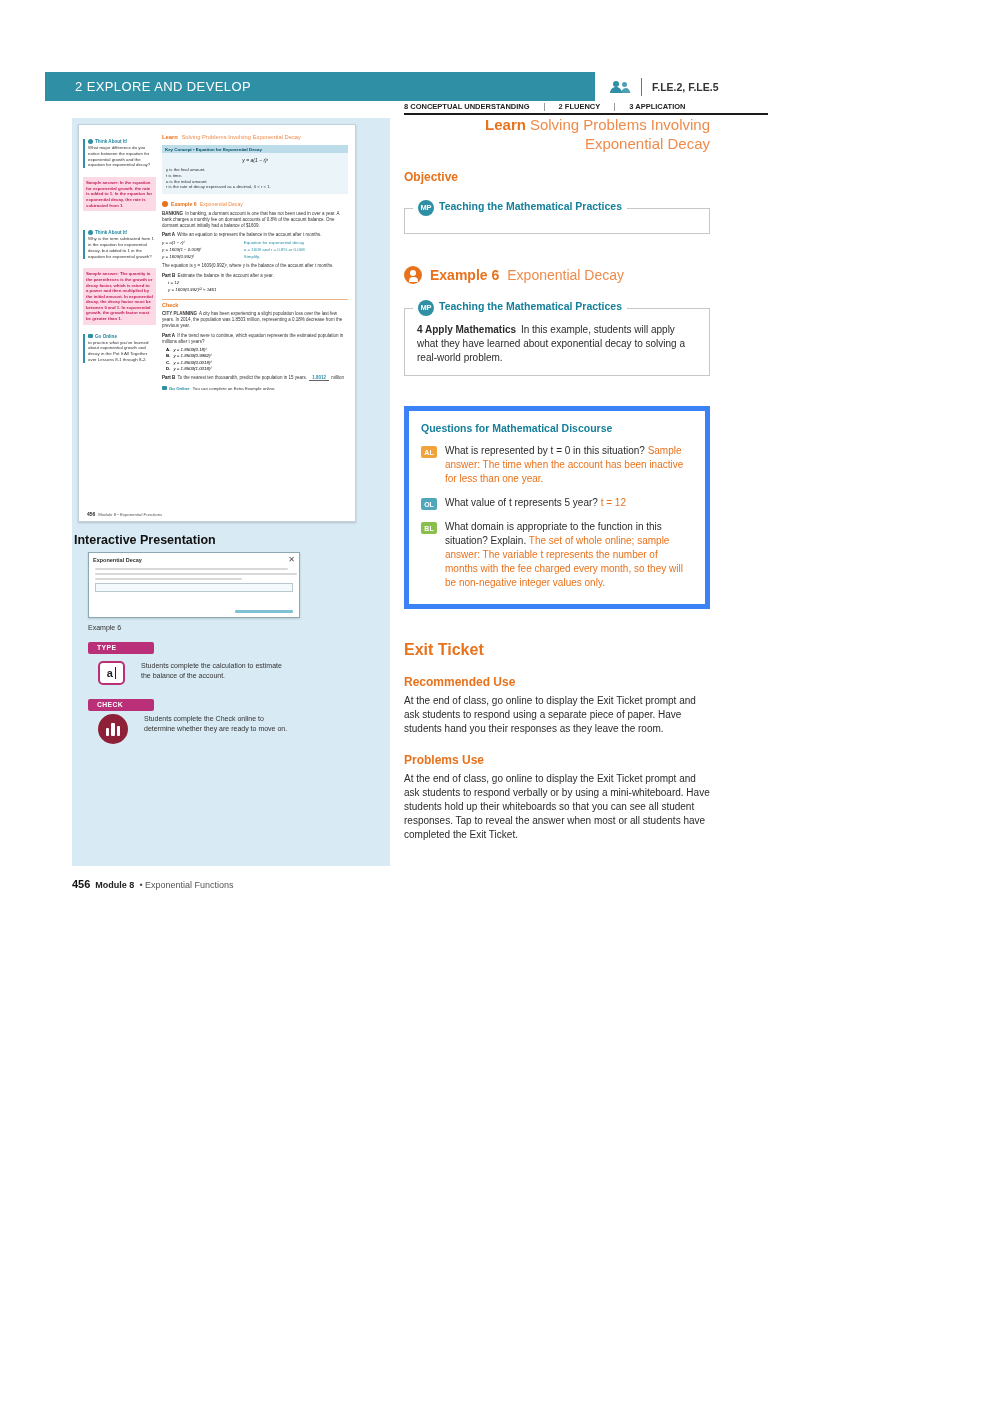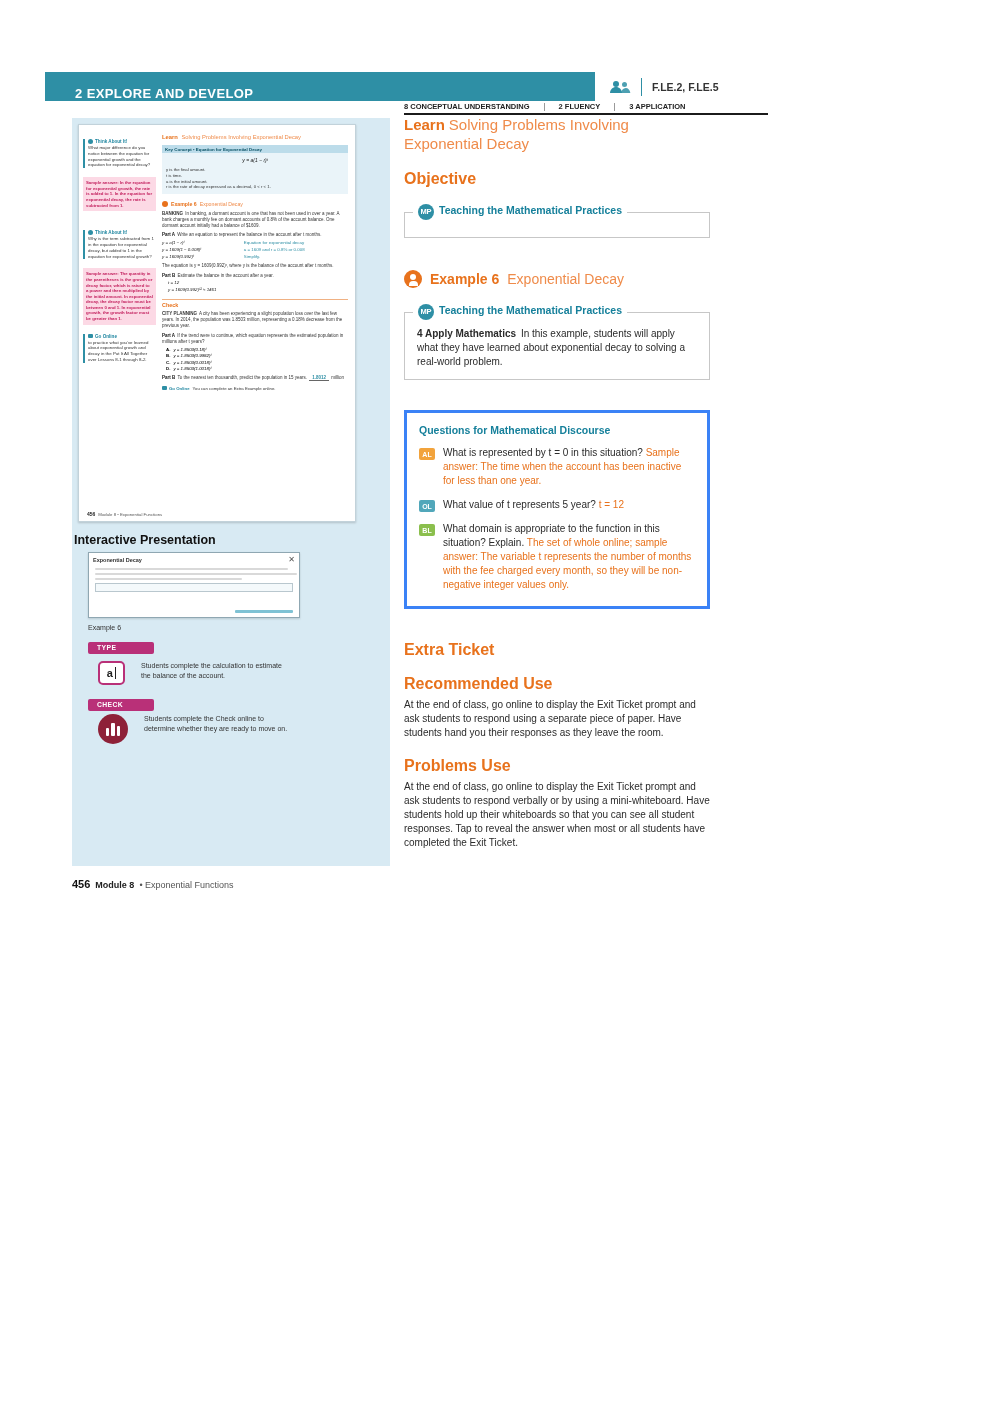--- a/index.html
+++ b/index.html
@@ -2,22 +2,22 @@
 <html><head>
 <meta charset="utf-8">
 <style>
   * { box-sizing: border-box; margin: 0; padding: 0; }
   html,body { background:#fff; }
   body { width: 992px; height: 1403px; font-family: "Liberation Sans", sans-serif; position: relative; }
   .page { position: relative; width: 992px; height: 1403px; background:#fff; overflow:hidden; }
 
   
   .header-bar { position:absolute; left:45px; top:72px; width:723px; height:29px; display:flex; }
-  .header-teal { width:550px; background:#2e8fa5; color:#fff; display:flex; align-items:flex-end; padding-left:30px;
-                 font-size:13px; font-weight:bold; letter-spacing:.4px; }
+  .header-teal { width:550px; background:#2e8fa5; color:#fff; display:flex; align-items:center; padding-left:30px;
+                 font-size:13px; font-weight:normal; letter-spacing:.4px; }
   .header-right { flex:1; background:#fff; display:flex; align-items:center; gap:10px; padding-left:14px; }
   .v-div { width:1px; height:18px; background:#2e8fa5; }
   .standards { font-size:10.5px; font-weight:bold; color:#333; }
 
   .rigor { position:absolute; left:404px; top:101px; width:364px; height:14px; display:flex; align-items:center;
            border-bottom:2px solid #1b1b1b; font-size:7.5px; font-weight:bold; color:#222; }
   .rigor-item { padding-right:14px; margin-right:14px; border-right:1px solid #9a9a9a; line-height:1; }
   .rigor-item:last-child { border-right:none; }
 
   
@@ -103,41 +103,41 @@
   .chart-ico .bars span { display:block; width:3.5px; background:#fff; border-radius:1px; }
   .b1 { height:8px; } .b2 { height:13px; } .b3 { height:10px; }
 
   .page-footer { position:absolute; left:72px; top:878px; display:flex; align-items:baseline; gap:5px; }
   .pf-page { font-size:11px; font-weight:bold; color:#111; }
   .pf-module { font-size:9px; font-weight:bold; color:#222; }
   .pf-topic { font-size:9px; color:#555; }
 
   
   .right { position:absolute; left:404px; top:116px; width:306px; }
-  .learn-h { font-size:15px; color:#ef8b4a; line-height:1.25; font-weight:normal; }
+  .learn-h { font-size:15px; color:#ef8b4a; line-height:1.25; font-weight:normal;text-align:right; }
   .learn-h .lbl { font-weight:bold; color:#e8721c; margin-right:4px; }
-  .sub-h { margin:16px 0 5px; font-size:16px; font-weight:bold; color:#e8721c; }
+  .sub-h { margin:16px 0 5px; font-size:12px; font-weight:bold; color:#e8721c; }
   .body-p { font-size:10px; line-height:1.42; color:#2b2b2b; }
 
   .mp-box { position:relative; border:1px solid #c7c7c7; margin-top:24px; padding:14px 12px 10px; }
   .box-head { position:absolute; top:-9px; left:8px; background:#fff; padding:0 5px; display:flex; gap:5px; }
   .mp-circle { width:16px; height:16px; border-radius:50%; background:#2e8fa5; color:#fff; font-size:7.5px;
                font-weight:bold; display:flex; align-items:center; justify-content:center; flex:none; }
   .box-title { color:#16809b; font-weight:bold; font-size:10.5px; white-space:nowrap; }
   .mp-body { font-size:10px; line-height:1.42; color:#2b2b2b; }
   .mp-bold { font-weight:bold; margin-right:2px; }
 
   .example-h { display:flex; align-items:center; gap:8px; margin-top:32px; }
   .ex-icon { width:18px; height:18px; border-radius:50%; background:#e8721c; position:relative; flex:none; }
   .ex-icon::after { content:""; position:absolute; left:6px; top:4px; width:6px; height:6px; border-radius:50%; background:#fff; }
   .ex-icon::before { content:""; position:absolute; left:4.5px; top:11px; width:9px; height:5px; border-radius:4px 4px 0 0; background:#fff; }
   .ex-lbl { font-size:14px; font-weight:bold; color:#e8721c; }
   .ex-title { font-size:14px; color:#ef8b4a; }
 
-  .discourse { border:3px solid #3b82f6; margin-top:30px; padding:11px 12px 14px; }
+  .discourse { border:5px solid #3b82f6; margin-top:30px; padding:11px 12px 14px; }
   .disc-h { font-size:10.5px; font-weight:bold; color:#16809b; }
   .qrow { display:flex; gap:8px; margin-top:10px; }
   .lvl { flex:none; width:16px; height:12px; border-radius:2px; margin-top:2px; color:#fff; font-size:7px;
          font-weight:bold; display:flex; align-items:center; justify-content:center; }
   .lvl-al { background:#f2a33c; } .lvl-ol { background:#51a7ba; } .lvl-bl { background:#8bbf4d; }
   .qtext { font-size:10px; line-height:1.4; color:#2b2b2b; }
   .ans { color:#e8721c; }
 
   .exit-h { margin-top:32px; font-size:16px; font-weight:bold; color:#e8721c; }
 </style>
@@ -405,21 +405,21 @@
 
       <div class="qrow">
         <span class="lvl lvl-bl">BL</span>
         <p class="qtext">
           <span>What domain is appropriate to the function in this situation? Explain.</span>
           <span class="ans">The set of whole online; sample answer: The variable t represents the number of months with the fee charged every month, so they will be non-negative integer values only.</span>
         </p>
       </div>
     </div>
 
-    <div class="exit-h">Extra Ticket</div>
+    <div class="exit-h">Exit Ticket</div>
 
     <div class="sub-h">Recommended Use</div>
     <p class="body-p">At the end of class, go online to display the Exit Ticket prompt and ask students to respond using a separate piece of paper. Have students hand you their responses as they leave the room.</p>
 
     <div class="sub-h">Problems Use</div>
     <p class="body-p">At the end of class, go online to display the Exit Ticket prompt and ask students to respond verbally or by using a mini-whiteboard. Have students hold up their whiteboards so that you can see all student responses. Tap to reveal the answer when most or all students have completed the Exit Ticket.</p>
 
   </div>
 
 </div>

